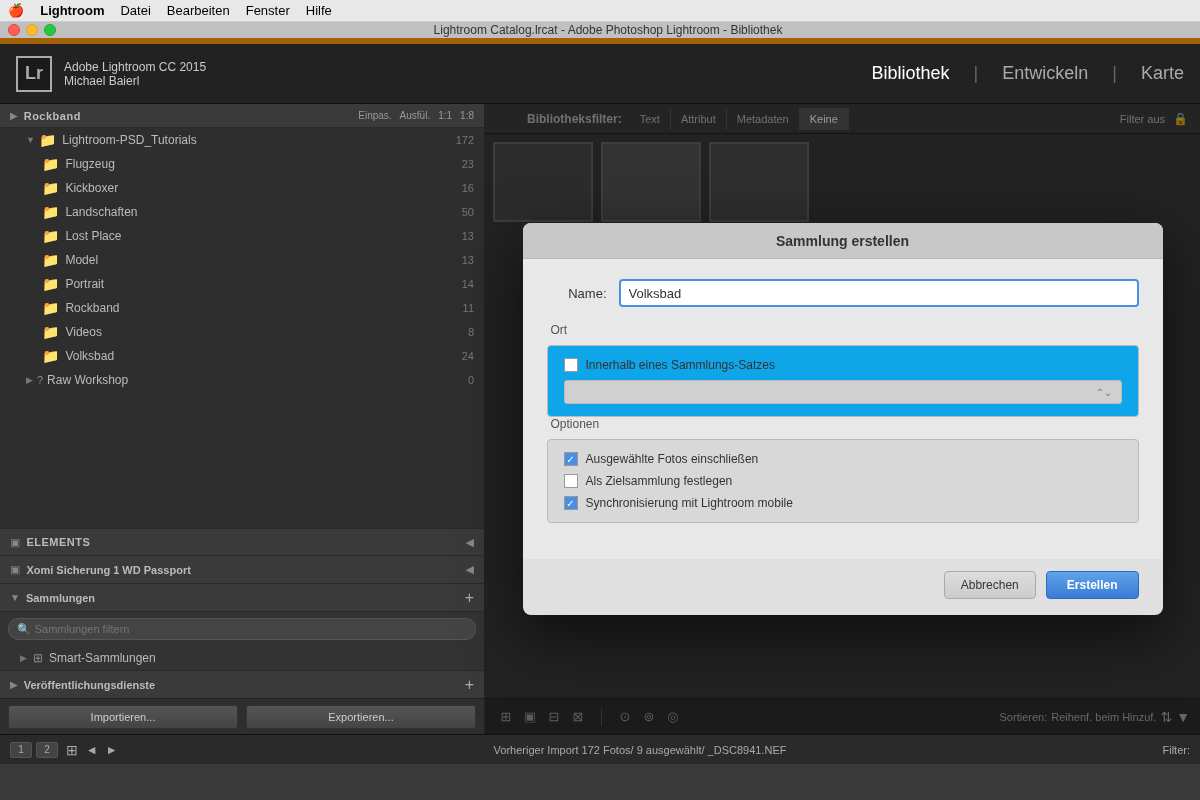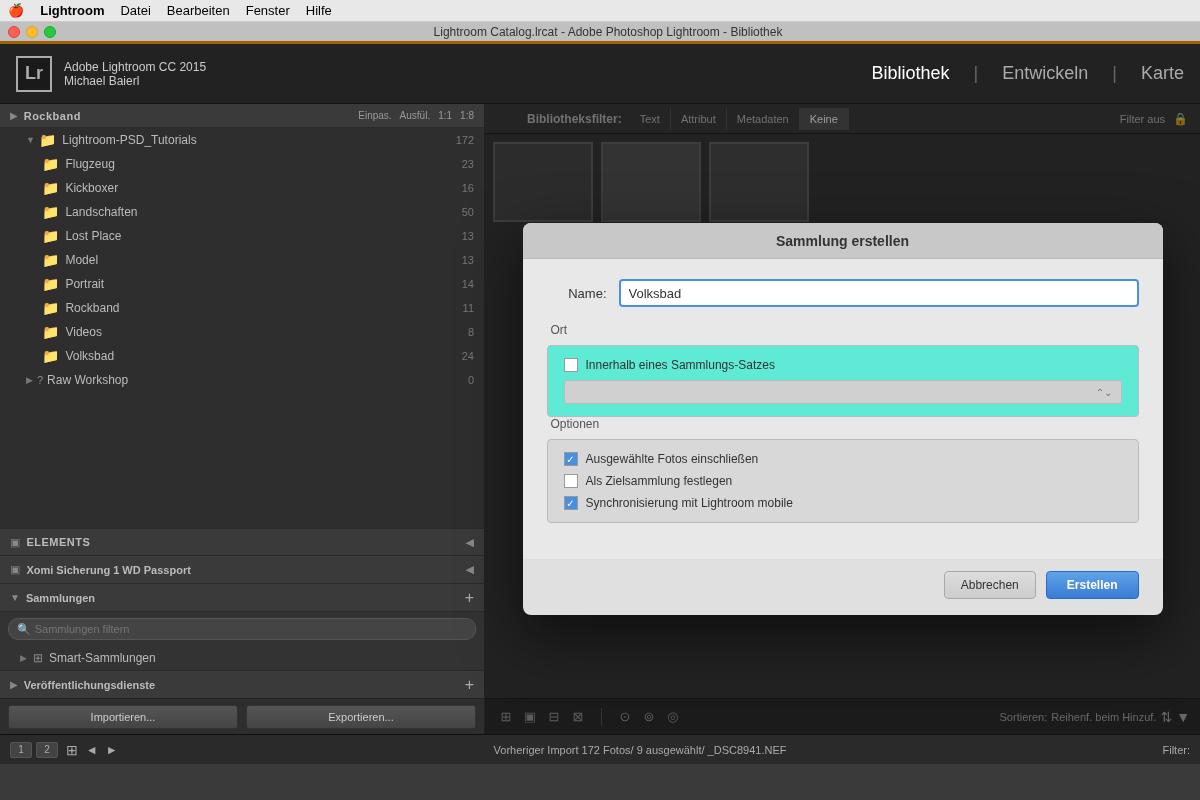--- a/index.html
+++ b/index.html
@@ -30,21 +30,21 @@
 
     
     .title-bar {
       height: 22px;
       background: #c0c0c0;
       display: flex;
       align-items: center;
       justify-content: center;
       font-size: 12px;
       color: #333;
-      border-bottom: 3px solid #a16207;
+      border-bottom: 6px solid #a16207;
       position: relative;
       padding-left: 16px;
     }
     .traffic-lights {
       position: absolute;
       left: 8px;
       display: flex;
       gap: 6px;
     }
     .traffic-light {
@@ -395,21 +395,21 @@
       color: #333;
       outline: none;
     }
     .dialog-section-label {
       font-size: 12px;
       color: #555;
       margin-bottom: 8px;
       padding-left: 4px;
     }
     .dialog-section-content {
-      background: #5eead4;
+      background: #0ea5e9;
       border: 1px solid #bbb;
       border-radius: 4px;
       padding: 12px 16px;
     }
     .checkbox-row {
       display: flex;
       align-items: center;
       margin-bottom: 8px;
       gap: 8px;
     }

